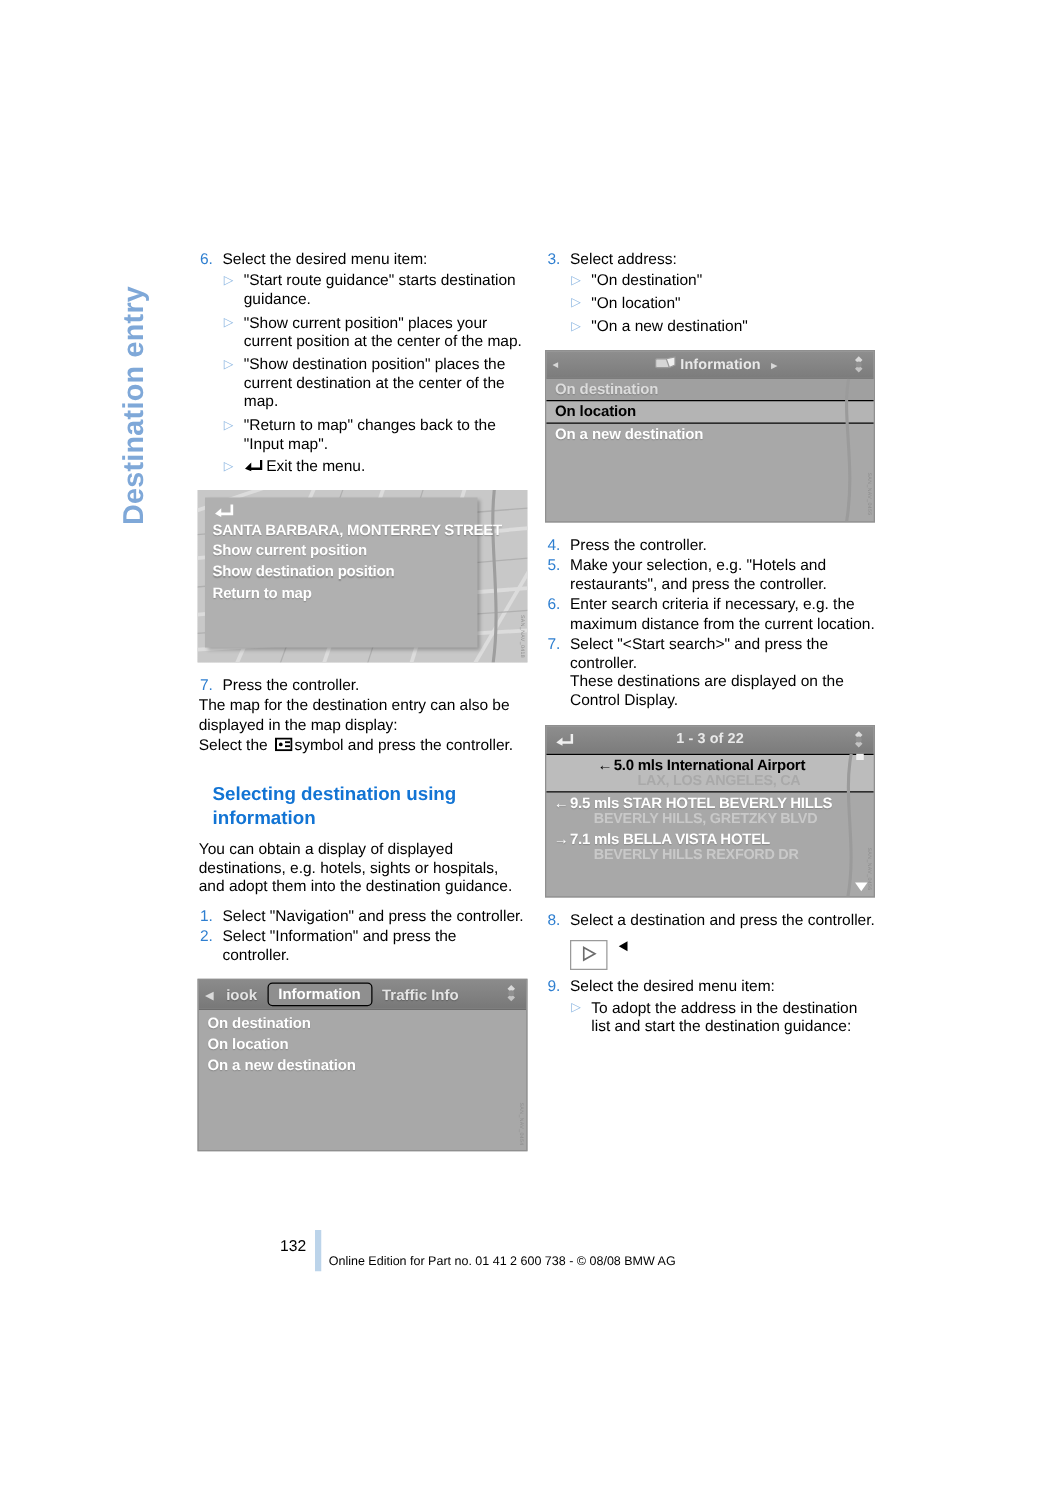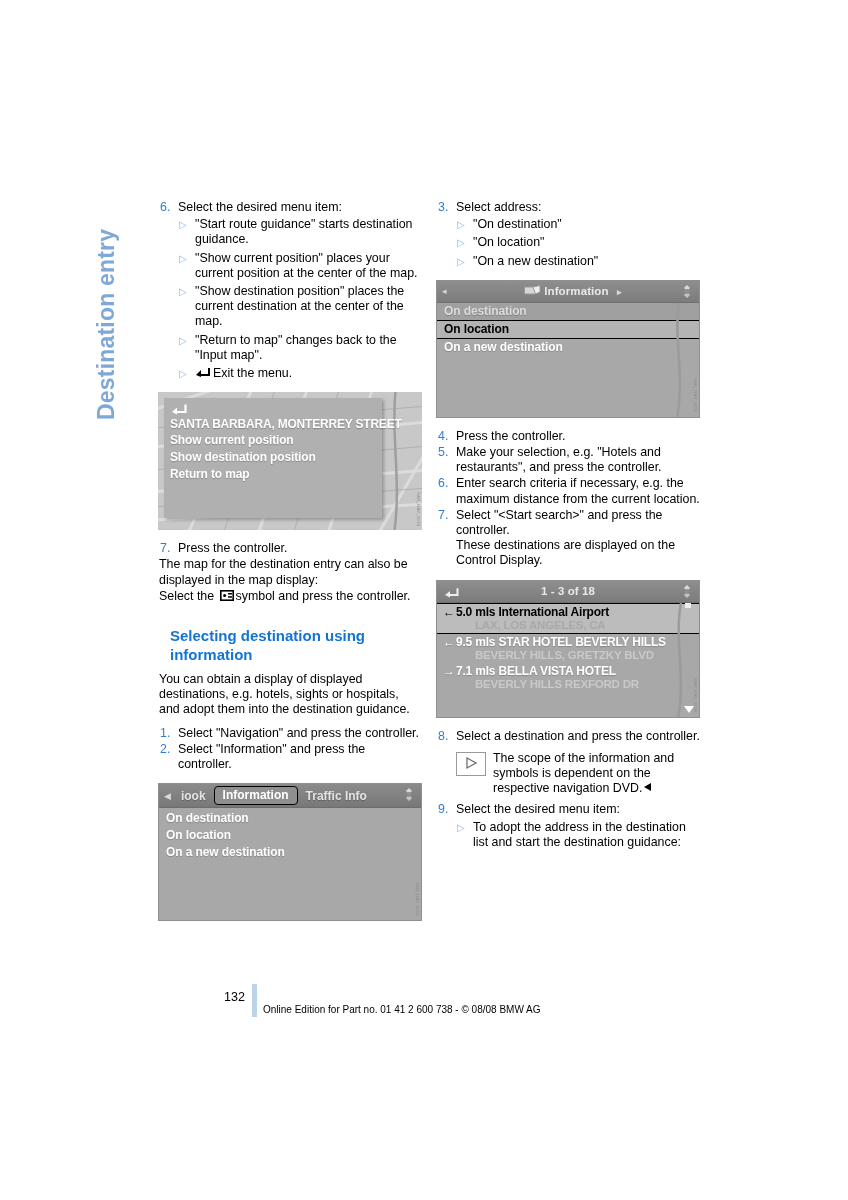--- a/index.html
+++ b/index.html
@@ -339,20 +339,21 @@
     font-weight: bold;
     color: #c9c9c9;
     padding: 0 0 2px 38px;
     white-space: nowrap;
     letter-spacing: -.2px;
   }
   .dest-row.sel {
     background: #bcbcbc;
     border-top: 1.7px solid #000;
     border-bottom: 1.7px solid #000;
+    padding-left: 35px;
   }
   .dest-row.sel .dest-main { color: #000; text-shadow: none; }
   .dest-row.sel .dest-sub  { color: #a9a9a9; }
   .dest-dir {
     display: inline-block;
     width: 13px;
     font-size: 12px;
   }
   .dest-scroll-thumb {
     position: absolute;
@@ -617,21 +618,21 @@
   </div>
 
   <div class="figure fig-ui">
     <div class="ui-header">
       <span class="ui-backicon">
         <svg width="16" height="12" viewBox="0 0 16 12">
           <path d="M14.5 1.2 L14.5 8 L5 8" stroke="#efefef" stroke-width="2" fill="none"></path>
           <path d="M7 4 L2 8 L7 10.5 Z" fill="#efefef"></path>
         </svg>
       </span>
-      <span class="ui-header-center">1 - 3 of 18</span>
+      <span class="ui-header-center">1 - 3 of 22</span>
       <span class="ui-compass">
         <svg width="16" height="15" viewBox="0 0 16 15">
           <path d="M8 1 L11 4 L8 7 L5 4 Z" fill="#d9d9d9"></path>
           <path d="M8 8 L11 11 L8 14 L5 11 Z" fill="#c3c3c3"></path>
           <circle cx="8" cy="7.5" r="2.4" fill="#8f8f8f"></circle>
         </svg>
       </span>
     </div>
 
     <div class="dest-row sel">
@@ -667,21 +668,21 @@
     <div class="step-num">8.</div>
     <div class="step-body">Select a destination and press the controller.</div>
   </div>
 
   <div class="note">
     <span class="note-icon hollow">
       <svg width="14" height="14" viewBox="0 0 14 14">
         <path d="M3 2 L12 7 L3 12 Z" fill="none" stroke="#6d6d6d" stroke-width="1.3"></path>
       </svg>
     </span>
-    <span class="note-body"><span>The scope of the information and symbols is dependent on the respective navigation DVD.</span><span class="note-end"></span></span>
+    <span class="note-body"><span class="note-end"></span></span>
   </div>
 
   <div class="step" style="margin-top:6px">
     <div class="step-num">9.</div>
     <div class="step-body">Select the desired menu item:</div>
   </div>
   <div class="bullets indent-1">
     <div class="bullet">
       <span class="bullet-mark">▷</span>
       <span class="bullet-text">To adopt the address in the destination list and start the destination guidance:</span>

